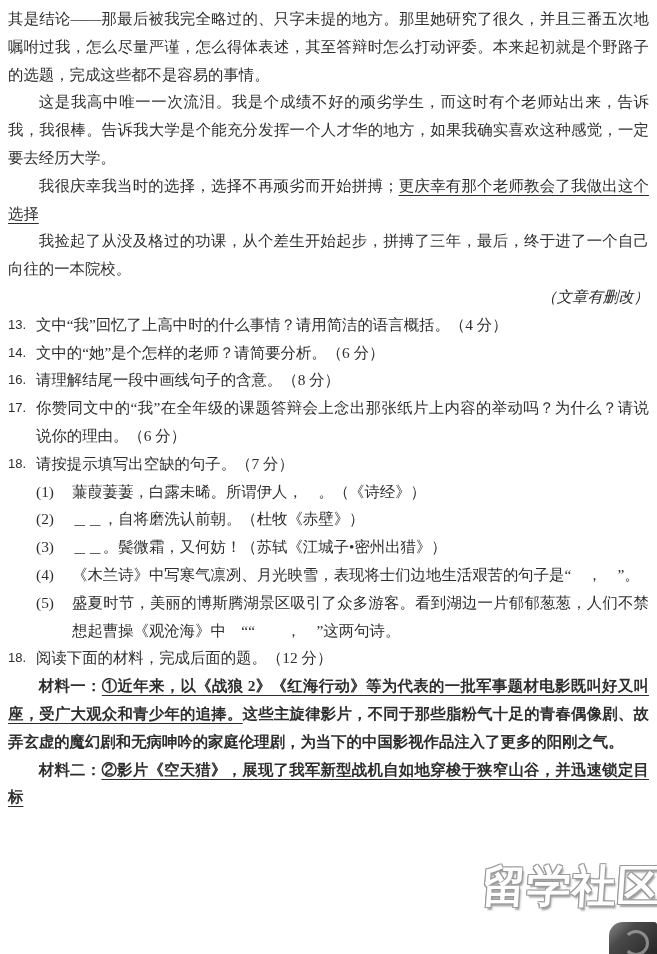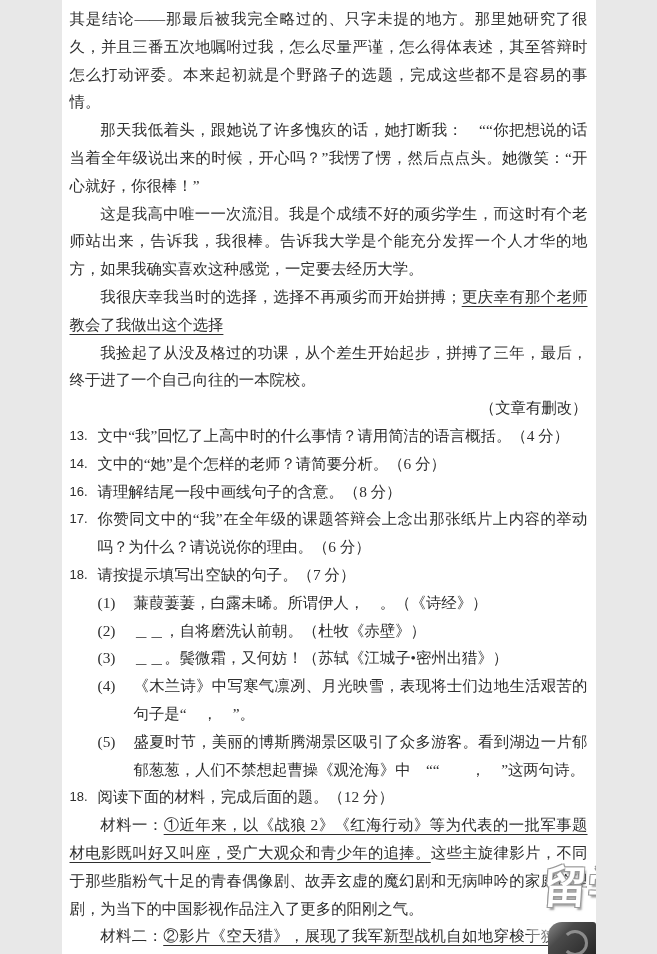--- a/index.html
+++ b/index.html
@@ -1,44 +1,44 @@
 <!DOCTYPE html>
 <html><head>
 <meta charset="utf-8">
 <style>
   html,body { margin:0; padding:0; background:#e8e8e8; }
   .page {
     position:relative;
-    width:534px; height:954px;
+    width:657px; height:954px;
     margin:0 auto;
     background:#ffffff;
     box-sizing:border-box;
     padding:5px 8px 0 8px;
     font-family:"Liberation Serif","DejaVu Serif",serif;
     color:#2e2e2e;
     font-size:15.4px;
     line-height:27.8px;
     overflow:hidden;
   }
   p { margin:0; }
   .para { text-align:justify; }
   .indent { text-indent:2em; }
-  .right { text-align:right; }
+  .right { text-align:right;font-style:italic; }
   .u { text-decoration:underline; text-underline-offset:4px; text-decoration-thickness:1px; }
   .q { display:flex; }
   .qnum {
     flex:none; width:28px;
     font-family:"Liberation Sans","DejaVu Sans",sans-serif;
     font-size:13px;
   }
   .qtext { flex:1; text-align:justify; }
   .sub { display:flex; margin-left:28px; }
   .subnum { flex:none; width:36px; }
   .subtext { flex:1; text-align:justify; }
-  .material { text-align:justify; text-indent:2em; }
+  .material { text-align:justify; text-indent:2em;font-weight:bold; }
   .watermark {
     position:absolute; left:482px; top:872px;
     font-family:"Liberation Sans","DejaVu Sans",sans-serif;
     font-size:44px; font-weight:bold; letter-spacing:1px;
     color:#ffffff;
     transform:skewX(-4deg);
     text-shadow:
       -1px -1px 0 #9a9a9a, 1px -1px 0 #9a9a9a,
       -1px 1px 0 #9a9a9a, 1px 1px 0 #9a9a9a,
       2px 3px 2px rgba(80,80,80,.55);
@@ -67,21 +67,20 @@
     opacity:.7;
   }
 </style>
 </head>
 <body>
 
 <div class="page">
 
   <div>
     <p class="para">其是结论——那最后被我完全略过的、只字未提的地方。那里她研究了很久，并且三番五次地嘱咐过我，怎么尽量严谨，怎么得体表述，其至答辩时怎么打动评委。本来起初就是个野路子的选题，完成这些都不是容易的事情。</p>
-    <p class="para indent">那天我低着头，跟她说了许多愧疚的话，她打断我：　““你把想说的话当着全年级说出来的时候，开心吗？”我愣了愣，然后点点头。她微笑：“开心就好，你很棒！”</p>
     <p class="para indent">这是我高中唯一一次流泪。我是个成绩不好的顽劣学生，而这时有个老师站出来，告诉我，我很棒。告诉我大学是个能充分发挥一个人才华的地方，如果我确实喜欢这种感觉，一定要去经历大学。</p>
     <p class="para indent"><span>我很庆幸我当时的选择，选择不再顽劣而开始拼搏；</span><span class="u">更庆幸有那个老师教会了我做出这个选择</span></p>
     <p class="para indent">我捡起了从没及格过的功课，从个差生开始起步，拼搏了三年，最后，终于进了一个自己向往的一本院校。</p>
     <p class="para right">（文章有删改）</p>
   </div>
 
   <div>
     <div class="q">
       <span class="qnum">13.</span>
       <span class="qtext">文中“我”回忆了上高中时的什么事情？请用简洁的语言概括。（4 分）</span>

